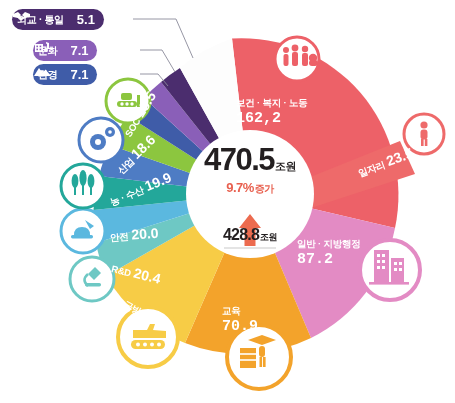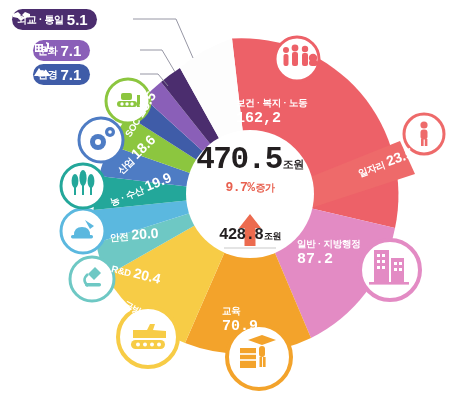--- a/index.html
+++ b/index.html
@@ -11,32 +11,32 @@
   }
   #stage{position:absolute;left:0;top:0;width:455px;height:403px;}
   svg{position:absolute;left:0;top:0;}
   .pill{
     position:absolute;display:flex;align-items:center;
     border-radius:20px;height:21px;padding:0 9px 0 5px;
     color:#fff;box-sizing:border-box;white-space:nowrap;
   }
   .pill .pico{width:19px;height:15px;margin-right:4px;display:block;}
   .pill .pname{font-size:10px;font-weight:700;letter-spacing:-.3px;}
-  .pill .pval{font-size:15px;font-weight:700;margin-left:3px;}
+  .pill .pval{font-size:13px;font-weight:700;margin-left:13px;}
   #pill0{left:12px;top:9px;background:#4b2d6e;}
   #pill1{left:33px;top:40px;background:#8a5fb8;}
   #pill2{left:33px;top:64px;background:#3f5ca8;}
   .slabel{position:absolute;color:#ffffff;white-space:nowrap;
           transform-origin:left center;pointer-events:none;}
   .slabel .nm{font-size:9.5px;font-weight:700;letter-spacing:-.3px;}
   .slabel .vl{font-size:14px;font-weight:700;margin-left:3px;}
   .blabel{position:absolute;color:#fff;white-space:nowrap;}
   .blabel .nm{font-size:9.5px;font-weight:700;letter-spacing:-.2px;display:block;}
   .blabel .vl{font-size:15px;font-weight:700;display:block;line-height:1.15;font-family:Liberation Mono, monospace;}
-  #ctr{position:absolute;left:186px;top:130px;width:128px;height:128px;text-align:center;font-family:Liberation Mono, monospace;}
+  #ctr{position:absolute;left:186px;top:130px;width:128px;height:128px;text-align:center;}
   #ctotal{position:absolute;left:0;top:12px;width:128px;
           font-size:31px;font-weight:700;color:#231f20;letter-spacing:-1.5px;}
   #ctotal .u{font-size:11px;letter-spacing:-.5px;margin-left:1px;}
   #cpct{position:absolute;left:0;top:50px;width:128px;
         font-size:13px;font-weight:700;color:#e8604f;letter-spacing:-.5px;}
   #cpct .u{font-size:10px;color:#e8604f;margin-left:1px;}
   #cprev{position:absolute;left:0;top:96px;width:128px;
          font-size:16px;font-weight:700;color:#231f20;letter-spacing:-.8px;}
   #cprev .u{font-size:9px;letter-spacing:-.5px;margin-left:1px;}
   #cyear{position:absolute;left:0;top:114px;width:128px;

